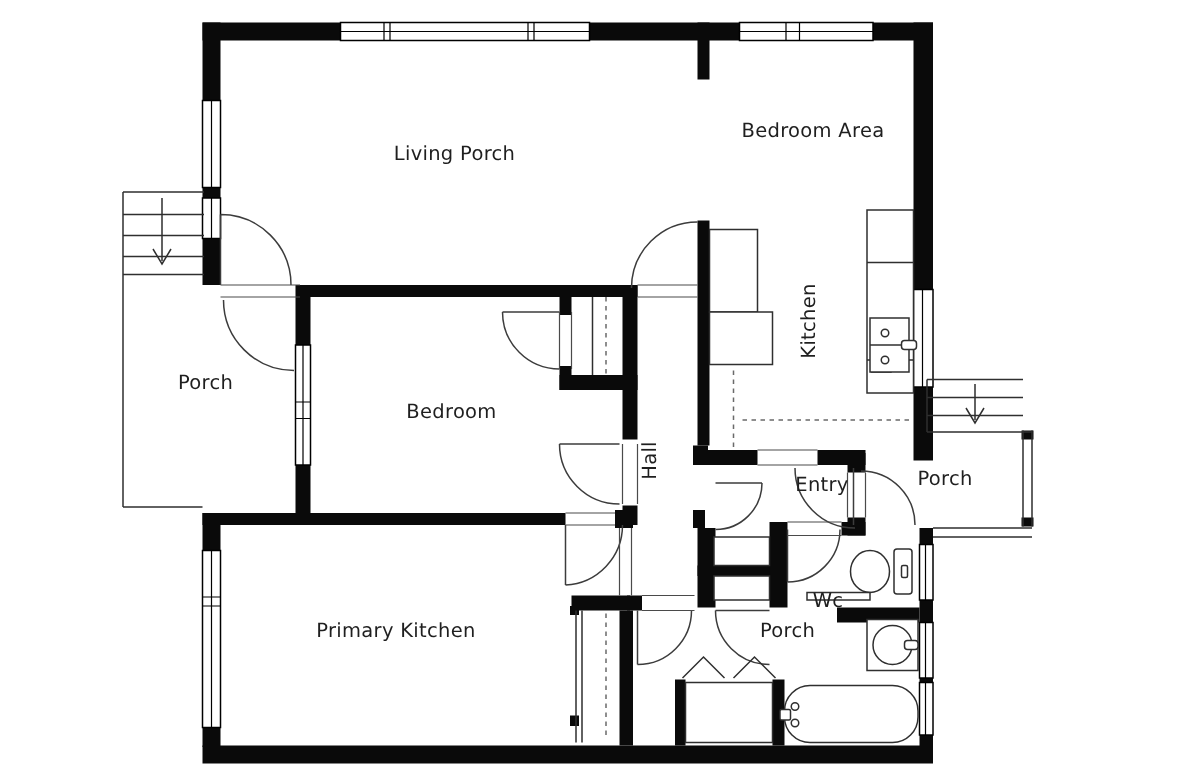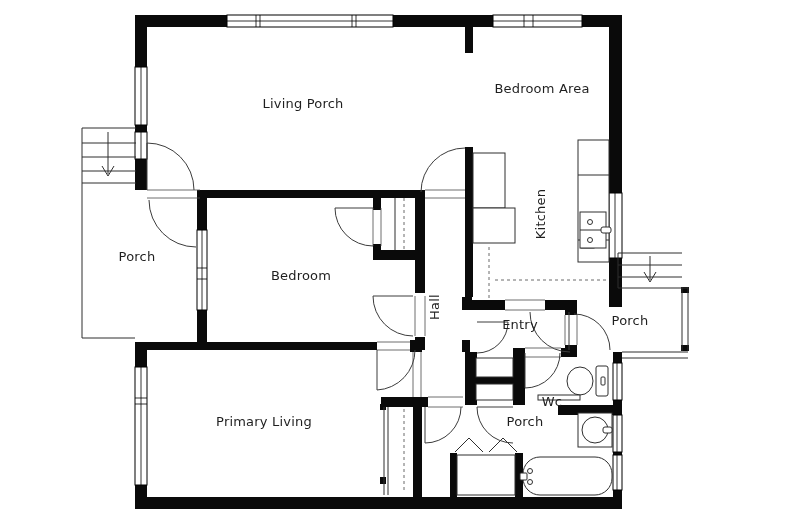--- a/index.html
+++ b/index.html
@@ -249,18 +249,18 @@
     <circle class="thin" cx="530" cy="482" r="2.5"></circle>
   </g>
 </svg>
 
   <div class="lbl" style="left:303px;top:103px">Living Porch</div>
   <div class="lbl" style="left:542px;top:88px">Bedroom Area</div>
   <div class="lbl rot" style="left:540px;top:214px">Kitchen</div>
   <div class="lbl" style="left:137px;top:256px">Porch</div>
   <div class="lbl" style="left:301px;top:275px">Bedroom</div>
   <div class="lbl rot" style="left:434px;top:307px">Hall</div>
-  <div class="lbl" style="left:520px;top:324px">Entry</div>
+  <div class="lbl" style="left:548px;top:324px">Entry</div>
   <div class="lbl" style="left:630px;top:320px">Porch</div>
   <div class="lbl" style="left:552px;top:401px">Wc</div>
   <div class="lbl" style="left:525px;top:421px">Porch</div>
-  <div class="lbl" style="left:264px;top:421px">Primary Living</div>
+  <div class="lbl" style="left:264px;top:421px">Primary Kitchen</div>
 </div>
 
 </body></html>

